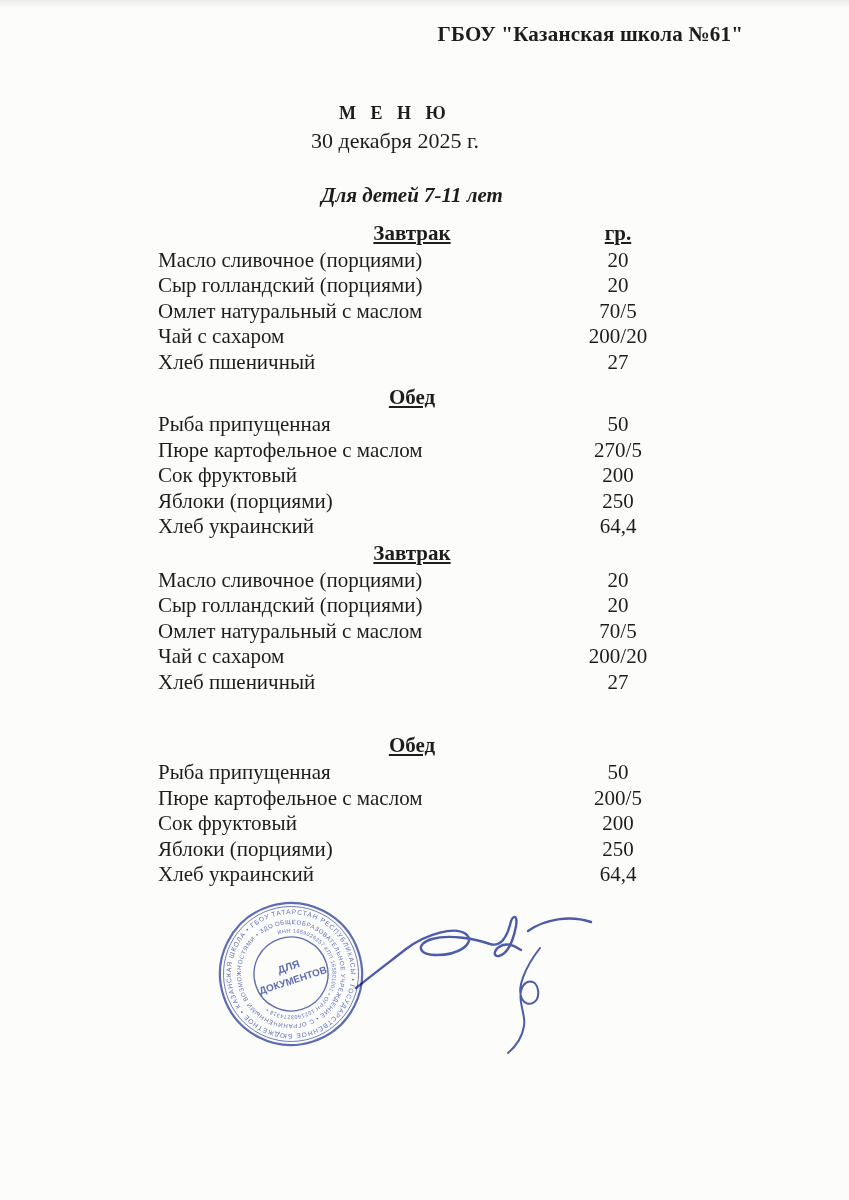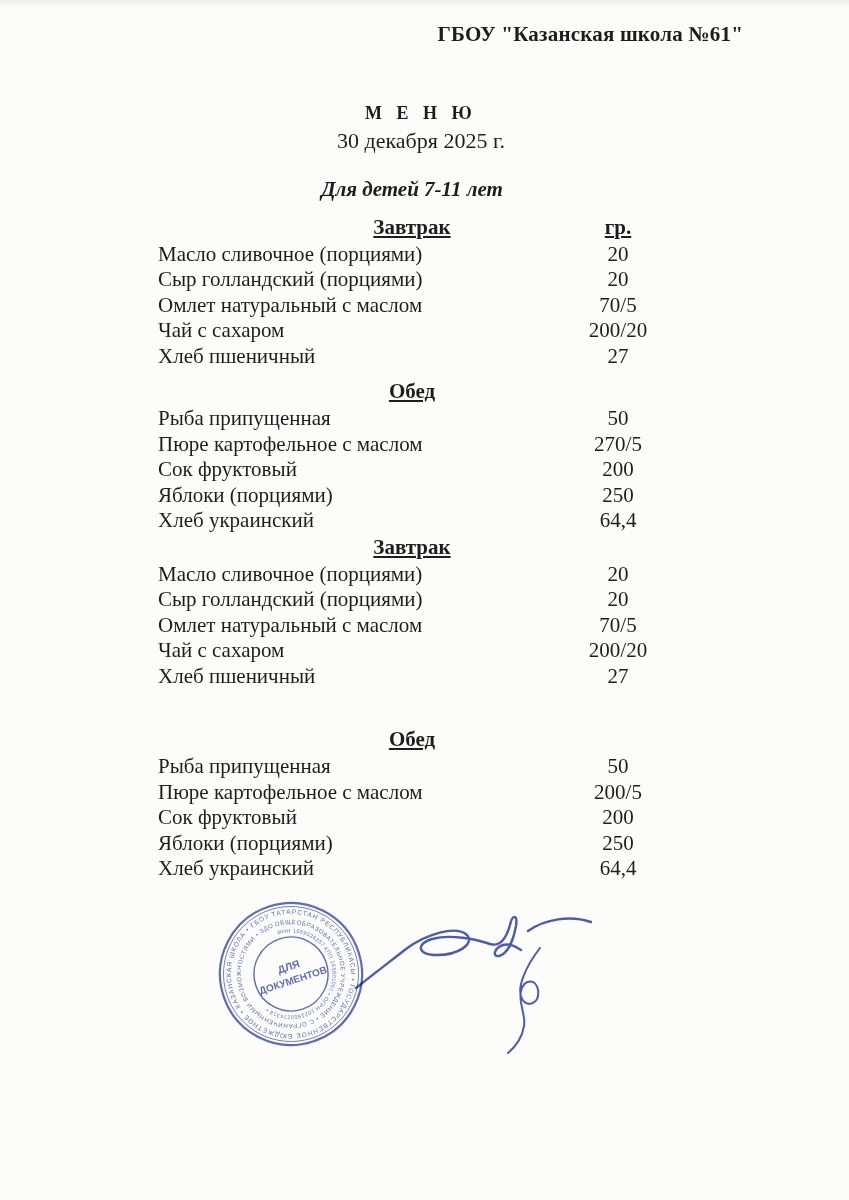--- a/index.html
+++ b/index.html
@@ -15,27 +15,27 @@
   .page::before{ 
     content:"";position:absolute;left:0;top:0;width:100%;height:8px;
     background:linear-gradient(#00000010,#00000000);
     pointer-events:none;
   }
   .org-header{
     position:absolute;top:22px;right:106px;
     font-weight:bold;font-size:21px;letter-spacing:.2px;
   }
   .title-block{
-    position:absolute;top:103px;left:0;width:790px;text-align:center;padding-left:26px;
+    position:absolute;top:103px;left:0;width:790px;text-align:center;
   }
   .doc-title{font-size:18px;font-weight:bold;letter-spacing:5px;}
   .doc-date{font-size:22px;font-weight:normal;margin-top:4px;}
 
   .content{
-    position:absolute;left:158px;top:177px;width:508px;
+    position:absolute;left:158px;top:183px;width:508px;
     font-size:21px;line-height:25.5px;
   }
   .age-title{
     text-align:center;font-weight:bold;font-style:italic;font-size:21px;
     margin-bottom:11px;
   }
   .age-title.second{margin-top:30px;margin-bottom:0;}
   .meal-header{
     position:relative;text-align:center;font-weight:bold;
     height:26px;line-height:26px;

